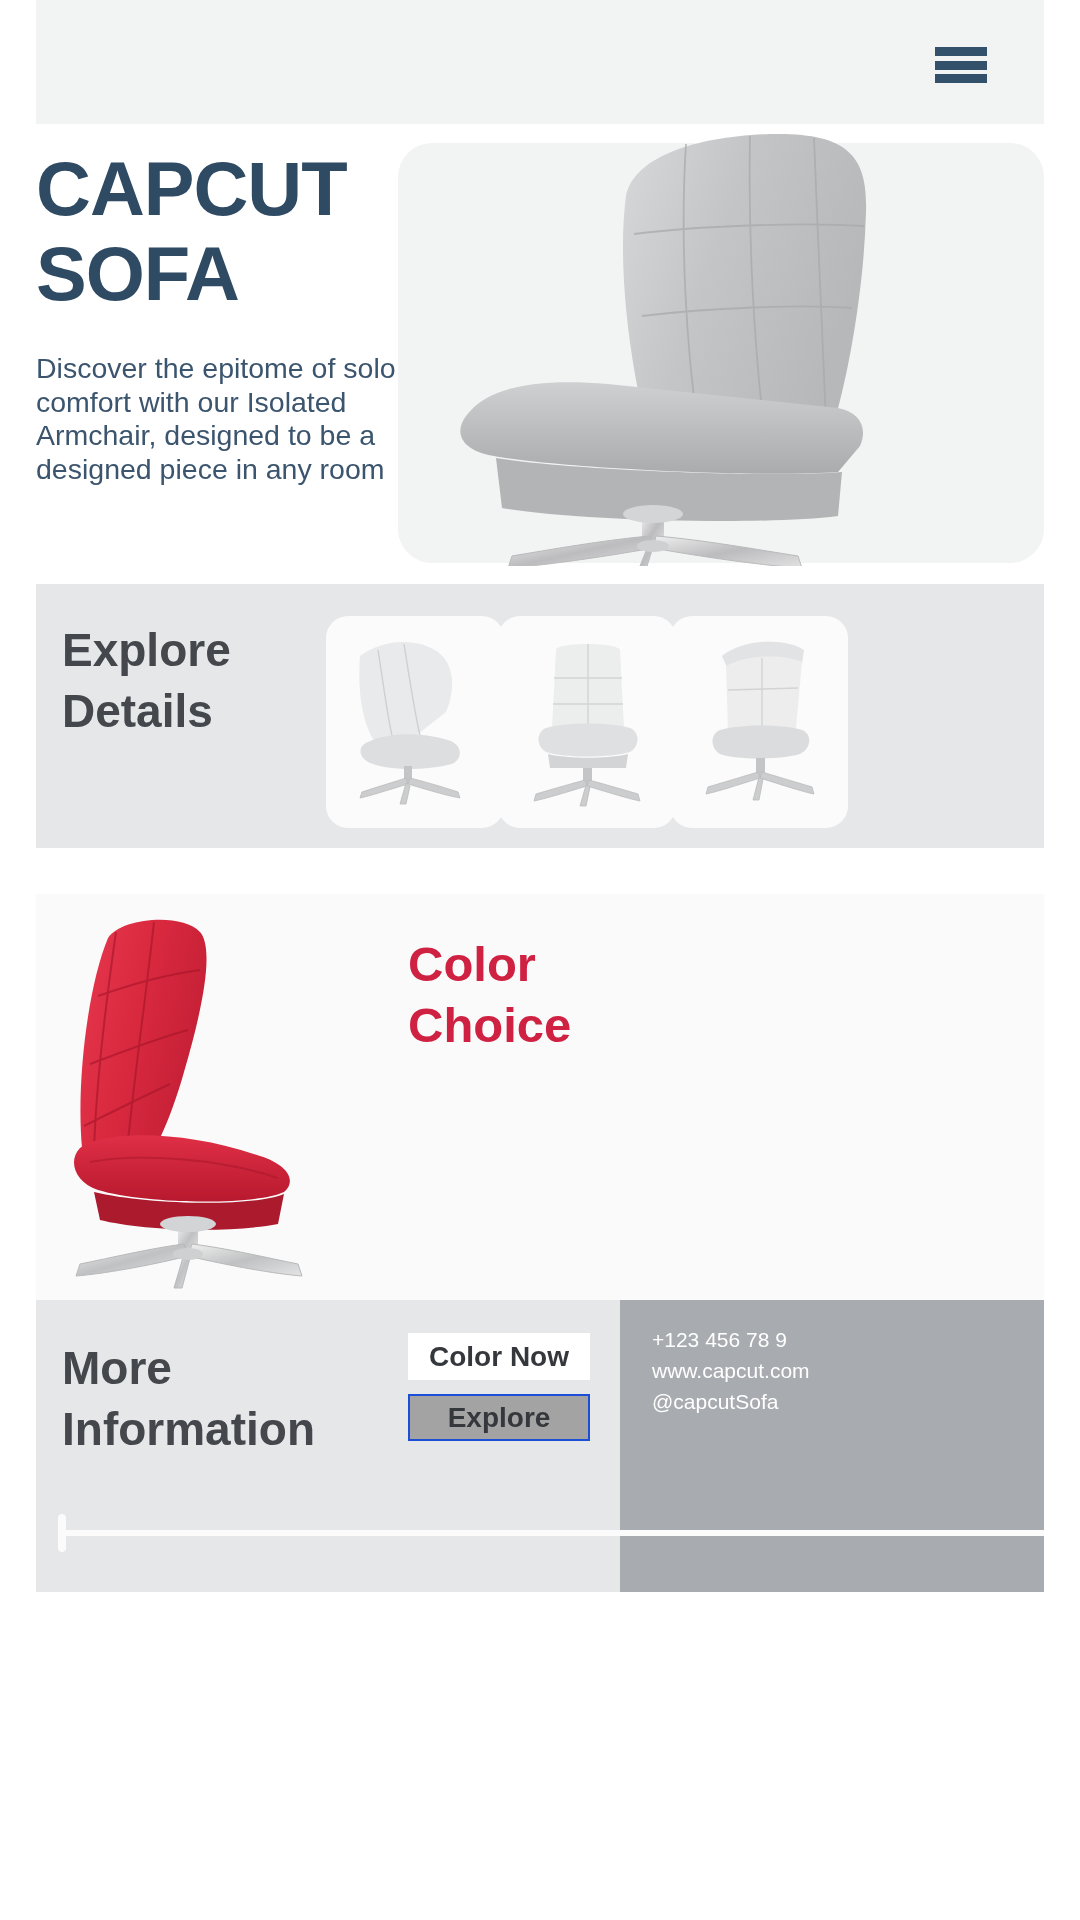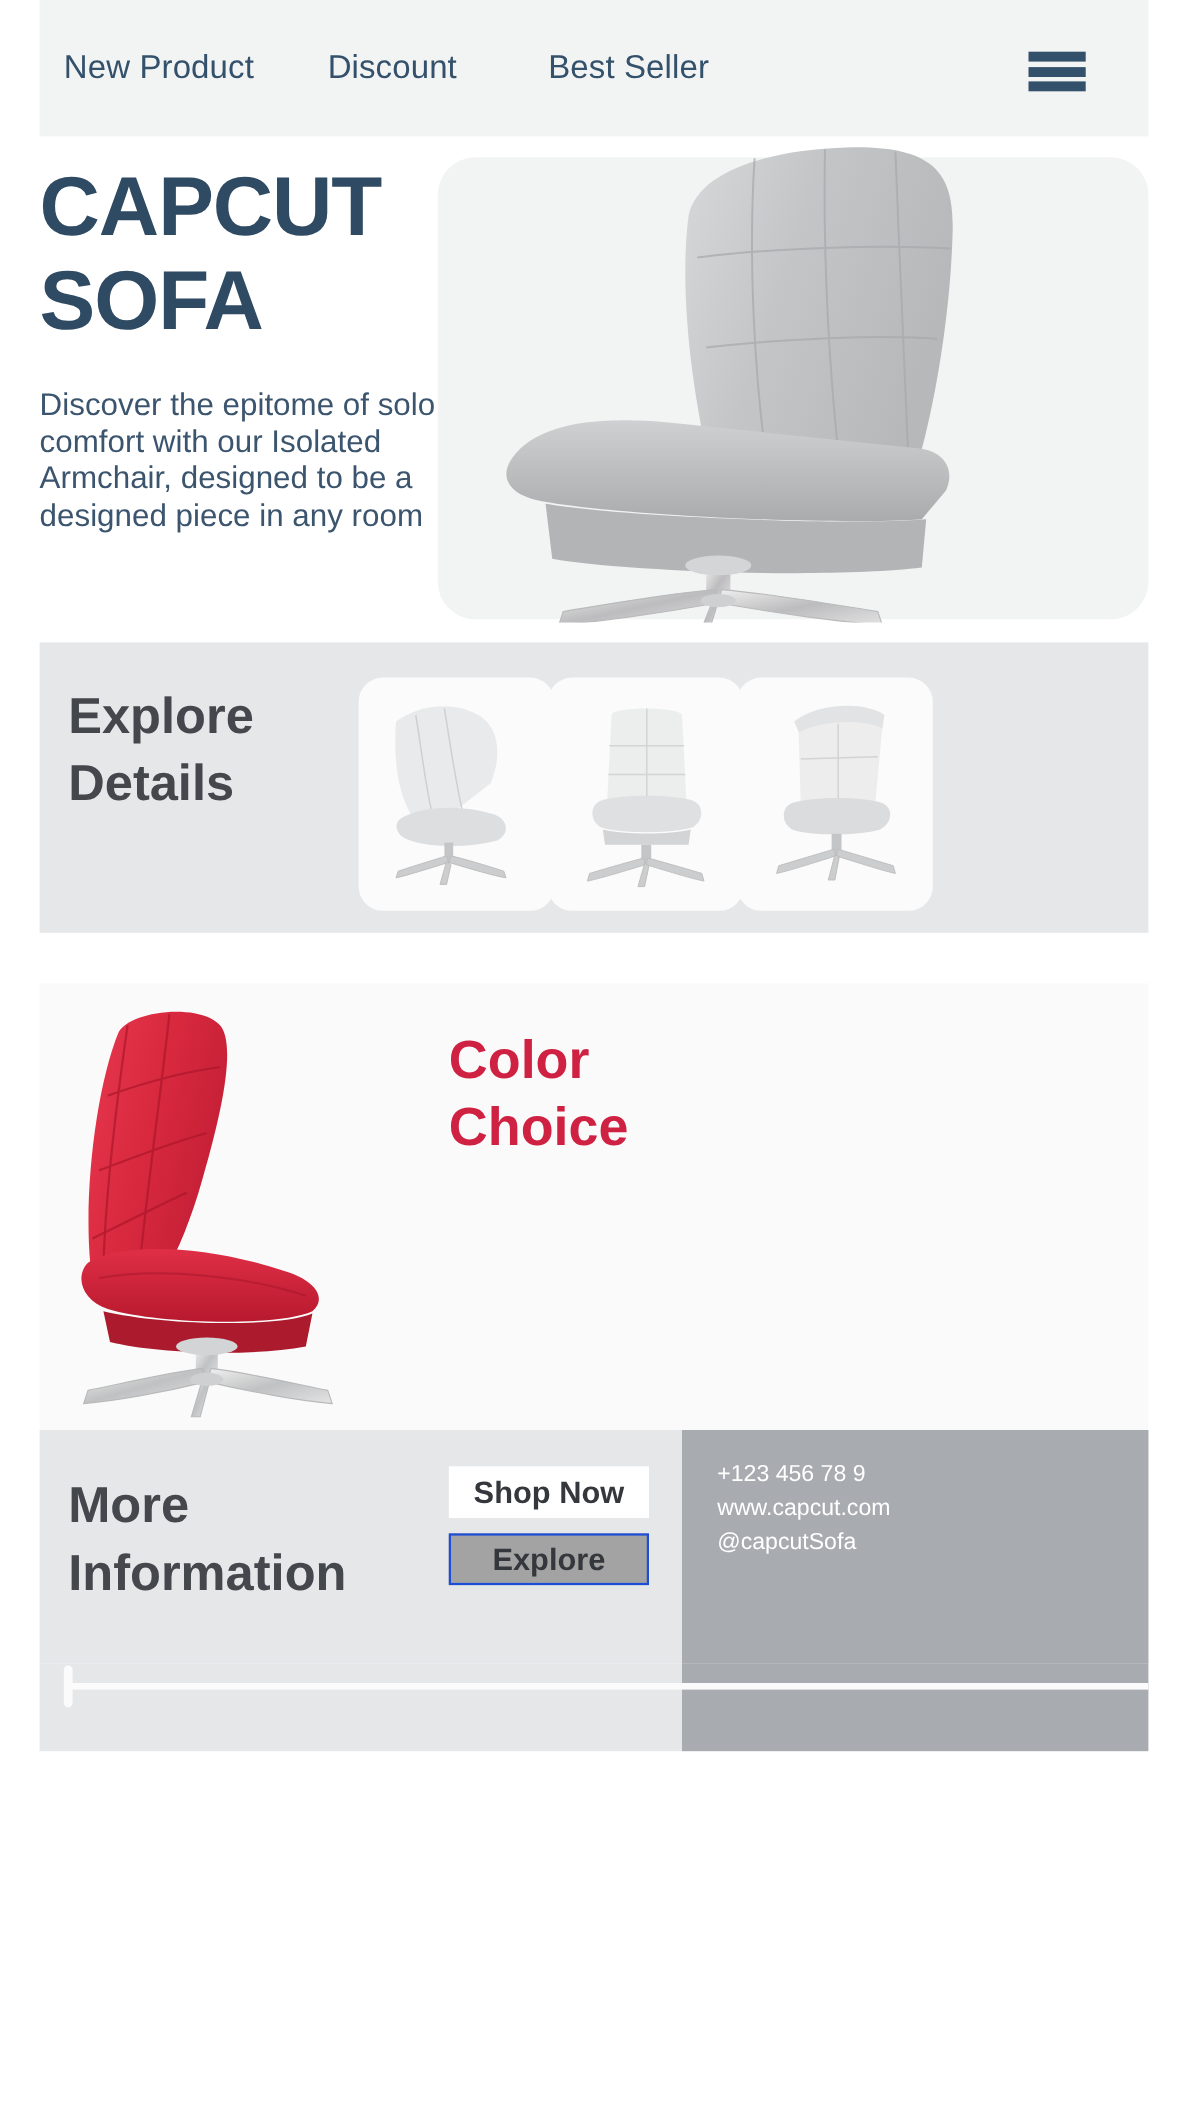--- a/index.html
+++ b/index.html
@@ -123,25 +123,20 @@
   }
   .divider-bg-left { position:absolute; left:0; top:0; width:584px; height:80px; background:#e5e7e9; }
   .divider-bg-right { position:absolute; left:584px; top:0; width:424px; height:80px; background:#a8abaf; }
 </style>
 </head>
 <body>
 
 <div class="page">
 
   <div class="header">
-    <div class="nav-links">
-      <div class="nav-link n0">New Product</div>
-      <div class="nav-link n1">Discount</div>
-      <div class="nav-link n2">Best Seller</div>
-    </div>
     <div class="hamburger">
       <span></span>
       <span></span>
       <span></span>
     </div>
   </div>
 
   <div class="hero">
     <div class="hero-title">CAPCUT SOFA</div>
     <div class="hero-desc">Discover the epitome of solo comfort with our Isolated Armchair, designed to be a designed piece in any room</div>
@@ -325,21 +320,21 @@
         <div class="swatch" style="background: rgb(31, 79, 189);"></div>
         <div class="swatch" style="background: rgb(172, 99, 247);"></div>
         <div class="swatch" style="background: rgb(123, 126, 129);"></div>
         <div class="swatch" style="background: rgb(239, 106, 99);"></div>
       </div>
     </div>
   </div>
 
   <div class="footer">
     <div class="footer-title">More Information</div>
-    <div class="btn btn-shop">Shop Now</div>
+    <div class="btn btn-shop">Color Now</div>
     <div class="btn btn-explore">Explore</div>
     <div class="contact">
       <div class="contact-line">+123 456 78 9</div>
       <div class="contact-line">www.capcut.com</div>
       <div class="contact-line">@capcutSofa</div>
     </div>
   </div>
 
   <div class="divider-wrap">
     <div class="divider-bg-left"></div>

